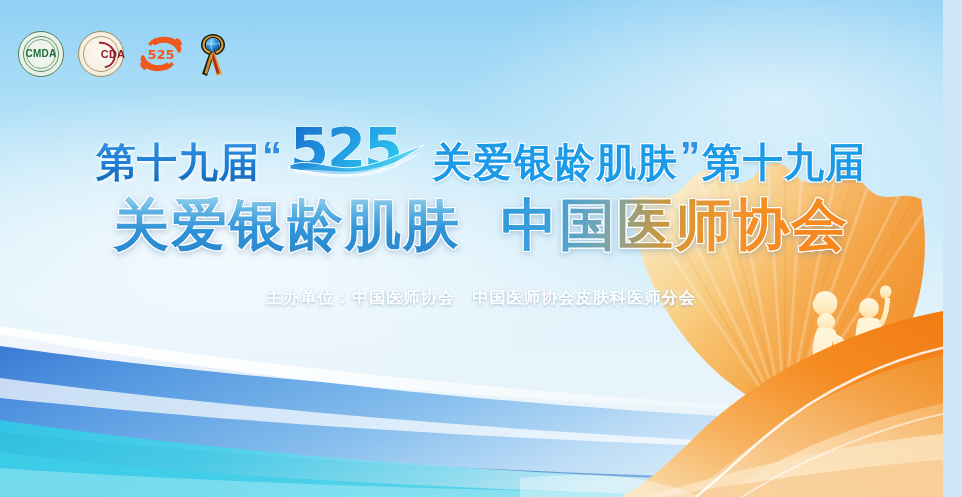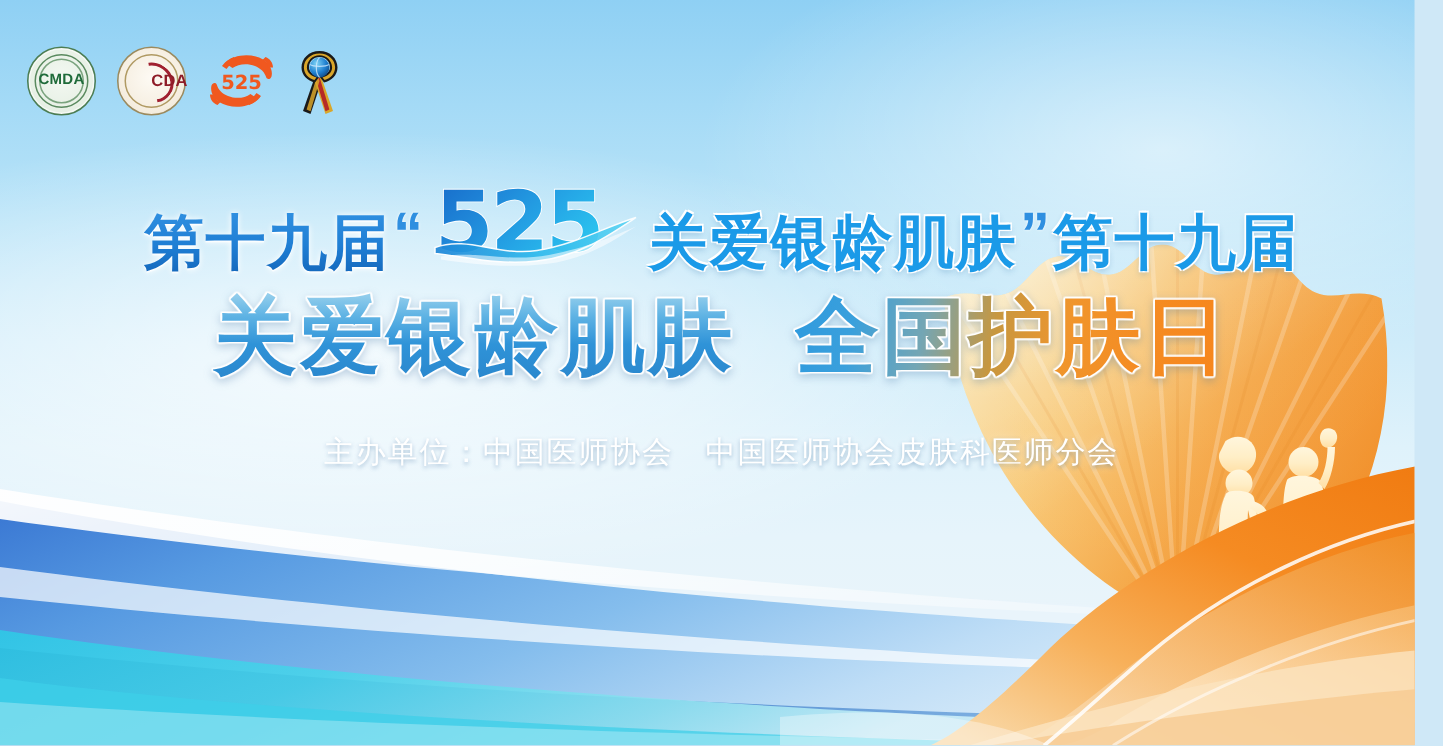--- a/index.html
+++ b/index.html
@@ -175,21 +175,21 @@
     background-image:linear-gradient(100deg,#2f9ade 0%,#3aa0dc 14%,#74a6b4 30%,#c8973f 46%,#f0952c 62%,#f58b22 80%,#f7861c 100%);
   }
 
   
   .organizer {
     position:absolute; left:0; top:288px; width:962px;
     text-align:center; z-index:8;
   }
   .organizer span {
     font-family:"DejaVu Sans","Liberation Sans",sans-serif;
-    font-size:20px; font-weight:normal; color:#ffffff;
+    font-size:16px; font-weight:bold; color:#ffffff;
     letter-spacing:1.2px;
     text-shadow:0 1px 3px rgba(60,110,160,.45), 0 0 8px rgba(255,255,255,.5);
   }
 </style>
 </head>
 <body>
 
 <div id="banner">
 
   <div class="glow-a"></div>
@@ -463,20 +463,20 @@
       </svg>
     </span>
 
     <span class="t-seg">关爱银龄肌肤</span>
     <span class="quote">”</span>
     <span class="t-seg">第十九届</span>
   </div>
 
   <div class="slogan">
     <span class="slog-seg slog-cool">关爱银龄肌肤</span>
-    <span class="slog-seg slog-warm">全国护肤日</span>
+    <span class="slog-seg slog-warm">中国医师协会</span>
   </div>
 
   <div class="organizer">
     <span>主办单位：中国医师协会　中国医师协会皮肤科医师分会</span>
   </div>
 
 </div>
 
 </body></html>

